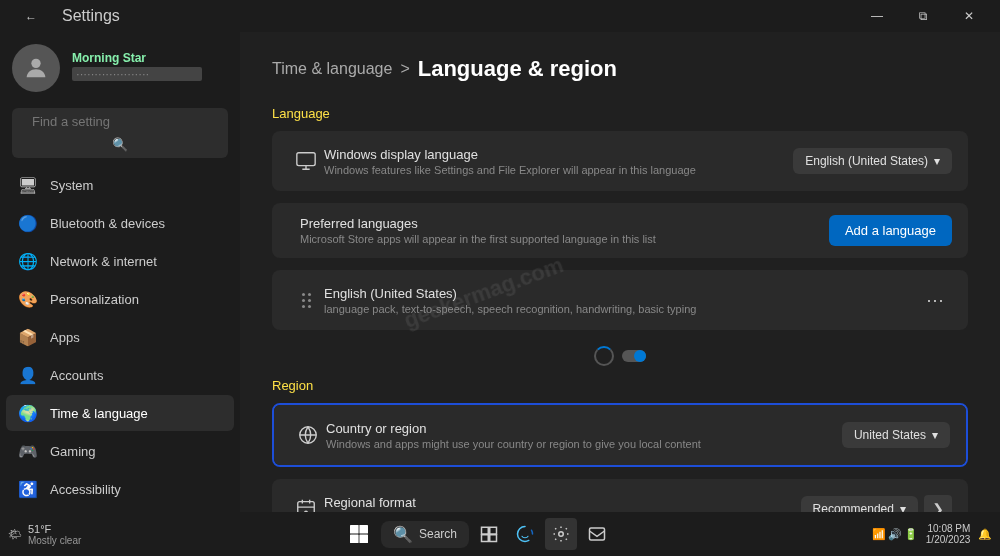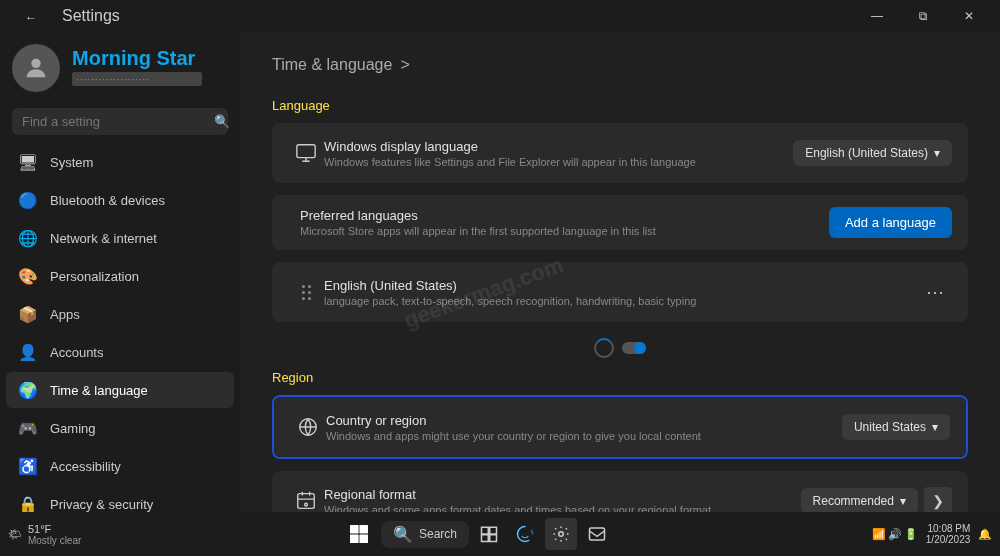--- a/index.html
+++ b/index.html
@@ -87,23 +87,23 @@
       background: #555;
       display: flex;
       align-items: center;
       justify-content: center;
       flex-shrink: 0;
       overflow: hidden;
     }
     .user-avatar svg { width: 28px; height: 28px; }
     .user-info { flex: 1; min-width: 0; }
     .user-name {
-      font-size: 20px;
+      font-size: 12px;
       font-weight: 600;
-      color: #0ea5e9;
+      color: #86efac;
       white-space: nowrap;
       overflow: hidden;
       text-overflow: ellipsis;
     }
     .user-sub {
       font-size: 11px;
       color: #888;
       white-space: nowrap;
       overflow: hidden;
       text-overflow: ellipsis;
@@ -115,21 +115,22 @@
       width: 130px;
     }
 
     .search-box {
       display: flex;
       align-items: center;
       margin: 4px 12px 8px 12px;
       background: #2d2d2d;
       border-radius: 6px;
       padding: 6px 10px;
-      gap: 16px;
+      gap: 8px;
+      flex-direction: column;
     }
     .search-box input {
       background: transparent;
       border: none;
       outline: none;
       color: #ccc;
       font-size: 13px;
       flex: 1;
     }
     .search-icon { color: #888; font-size: 13px; }
@@ -484,20 +485,21 @@
       <span>Privacy &amp; security</span>
     </div>
 
   </div>
 
   <div class="content">
 
     <div class="breadcrumb">
       <span class="breadcrumb-parent">Time &amp; language</span>
       <span class="breadcrumb-sep">&gt;</span>
+      <span class="breadcrumb-current">Language &amp; region</span>
     </div>
 
     <div class="section-title">Language</div>
 
     <div class="settings-card section-gap2">
       <div class="settings-row">
         <div class="row-icon">
           <svg width="22" height="22" viewBox="0 0 24 24" fill="none" stroke="#ccc" stroke-width="1.5">
               <rect x="2" y="3" width="20" height="14" rx="2"></rect>
               <path d="M8 21h8M12 17v4"></path>

